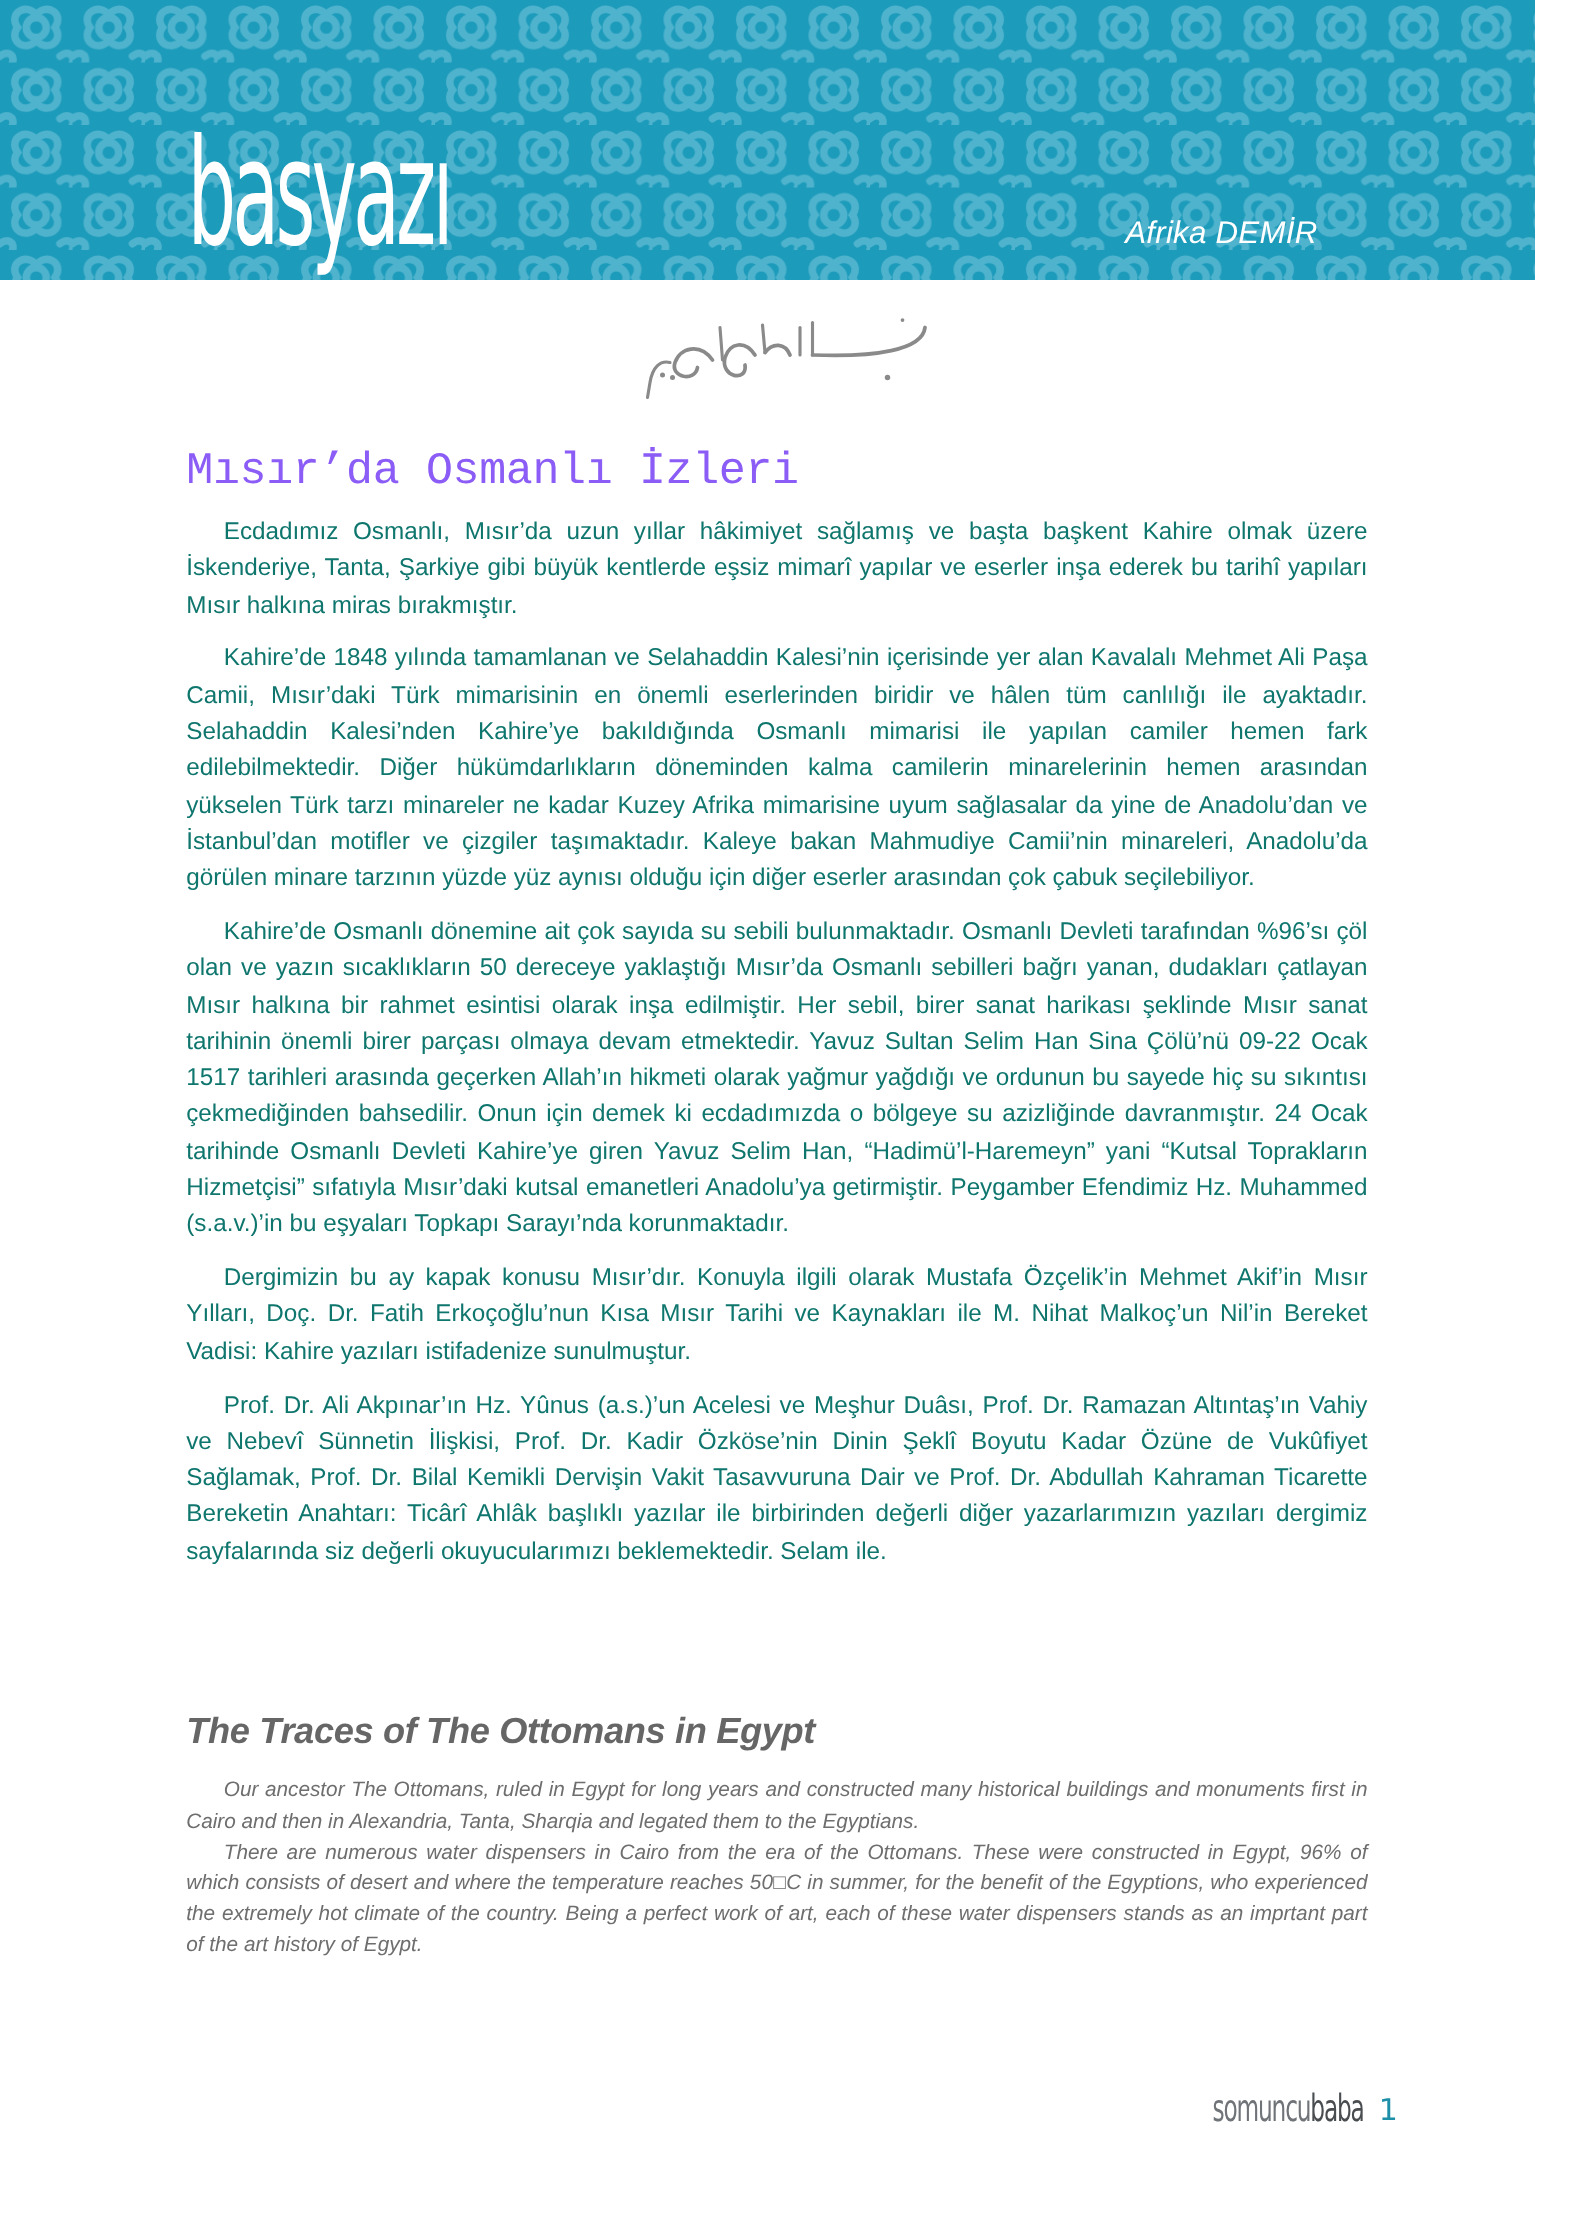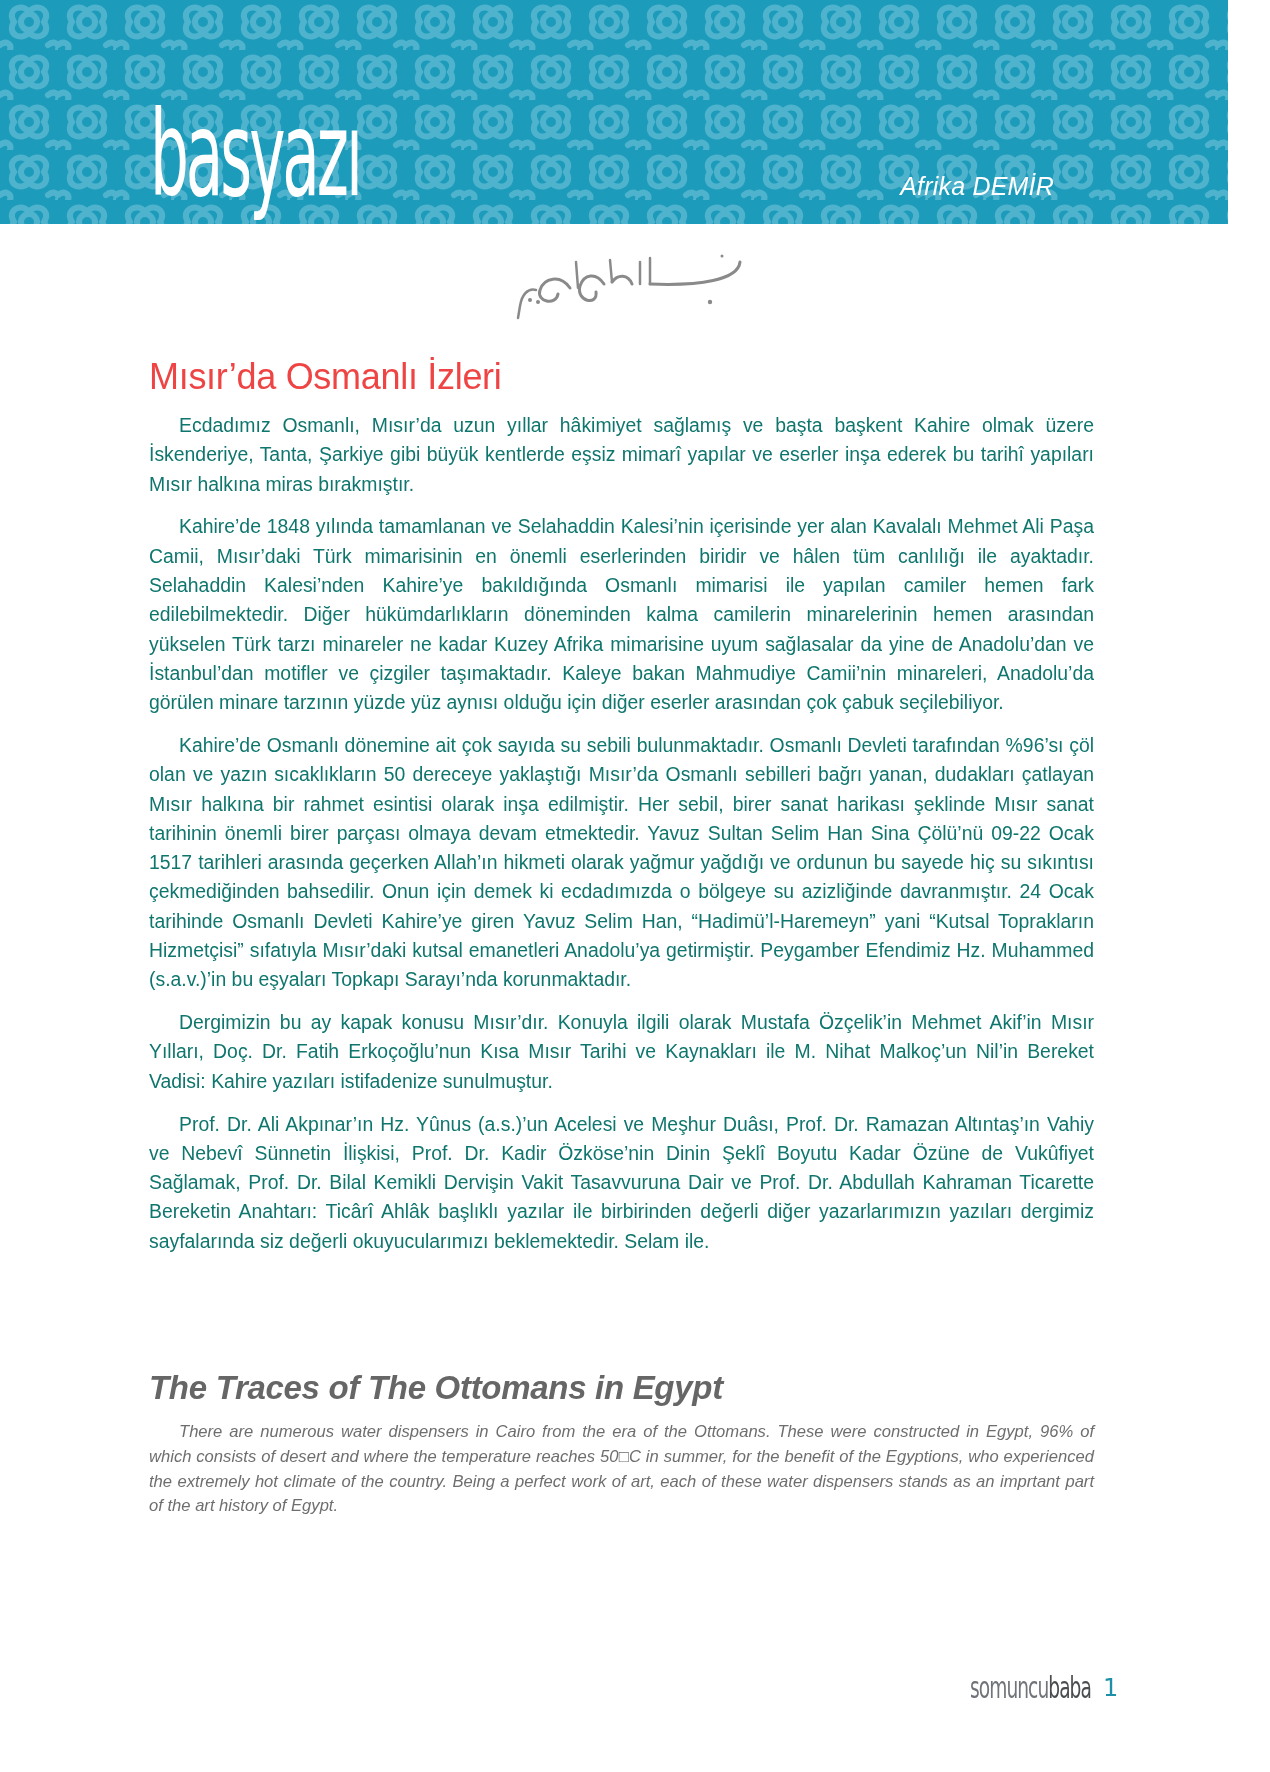--- a/index.html
+++ b/index.html
@@ -24,35 +24,35 @@
       position: absolute; right: 174px; top: 172px;
       font-family: "Liberation Sans", sans-serif;
       font-style: italic; font-size: 25px; color: #ffffff; letter-spacing: 0.2px;
     }
 
     .basmala {
       position: absolute; left: 500px; top: 244px; width: 250px; height: 80px;
     }
     .title-tr {
       position: absolute; left: 149px; top: 356px;
-      font-family: Liberation Sans, sans-serif;
-      font-size: 36px; color: #ef4444; font-weight: normal; letter-spacing: -0.3px;
+      font-family: Liberation Mono, monospace;
+      font-size: 36px; color: #8b5cf6; font-weight: normal; letter-spacing: -0.3px;
     }
     .body-tr {
       position: absolute; left: 149px; top: 411px; width: 945px;
       font-family: "Liberation Sans", sans-serif;
       font-size: 19.4px; line-height: 29.3px; color: #0f766e;
       text-align: justify;
     }
     .body-tr p { text-indent: 30px; margin-bottom: 13.5px; }
 
     .title-en {
       position: absolute; left: 149px; top: 1369px;
       font-family: "Liberation Sans", sans-serif;
-      font-style: italic; font-size: 33px; color: #666666; letter-spacing: -0.3px;
+      font-style: italic; font-size: 29px; color: #666666; letter-spacing: -0.3px;
     }
     .body-en {
       position: absolute; left: 149px; top: 1420px; width: 945px;
       font-family: "Liberation Sans", sans-serif; font-style: italic;
       font-size: 16.6px; line-height: 24.8px; color: #6e6e6e;
       text-align: justify;
     }
     .body-en p { text-indent: 30px; }
 
     .footer {
@@ -115,19 +115,20 @@
 <div class="body-tr">
   <p>Ecdadımız Osmanlı, Mısır’da uzun yıllar hâkimiyet sağlamış ve başta başkent Kahire olmak üzere İskenderiye, Tanta, Şarkiye gibi büyük kentlerde eşsiz mimarî yapılar ve eserler inşa ederek bu tarihî yapıları Mısır halkına miras bırakmıştır.</p>
   <p>Kahire’de 1848 yılında tamamlanan ve Selahaddin Kalesi’nin içerisinde yer alan Kavalalı Mehmet Ali Paşa Camii, Mısır’daki Türk mimarisinin en önemli eserlerinden biridir ve hâlen tüm canlılığı ile ayaktadır. Selahaddin Kalesi’nden Kahire’ye bakıldığında Osmanlı mimarisi ile yapılan camiler hemen fark edilebilmektedir. Diğer hükümdarlıkların döneminden kalma camilerin minarelerinin hemen arasından yükselen Türk tarzı minareler ne kadar Kuzey Afrika mimarisine uyum sağlasalar da yine de Anadolu’dan ve İstanbul’dan motifler ve çizgiler taşımaktadır. Kaleye bakan Mahmudiye Camii’nin minareleri, Anadolu’da görülen minare tarzının yüzde yüz aynısı olduğu için diğer eserler arasından çok çabuk seçilebiliyor.</p>
   <p>Kahire’de Osmanlı dönemine ait çok sayıda su sebili bulunmaktadır. Osmanlı Devleti tarafından %96’sı çöl olan ve yazın sıcaklıkların 50 dereceye yaklaştığı Mısır’da Osmanlı sebilleri bağrı yanan, dudakları çatlayan Mısır halkına bir rahmet esintisi olarak inşa edilmiştir.  Her sebil,  birer sanat harikası şeklinde Mısır sanat tarihinin önemli birer parçası olmaya devam etmektedir. Yavuz Sultan Selim Han Sina Çölü’nü 09-22 Ocak 1517 tarihleri arasında geçerken Allah’ın hikmeti olarak yağmur yağdığı ve ordunun bu sayede hiç su sıkıntısı çekmediğinden bahsedilir. Onun için demek ki ecdadımızda o bölgeye su azizliğinde davranmıştır. 24 Ocak tarihinde Osmanlı Devleti Kahire’ye giren Yavuz Selim Han, “Hadimü’l-Haremeyn” yani “Kutsal Toprakların Hizmetçisi” sıfatıyla Mısır’daki kutsal emanetleri Anadolu’ya getirmiştir.  Peygamber Efendimiz Hz. Muhammed (s.a.v.)’in bu eşyaları Topkapı Sarayı’nda korunmaktadır.</p>
   <p>Dergimizin bu ay kapak konusu Mısır’dır. Konuyla ilgili olarak Mustafa Özçelik’in Mehmet Akif’in Mısır Yılları, Doç. Dr. Fatih Erkoçoğlu’nun Kısa Mısır Tarihi ve Kaynakları ile M. Nihat Malkoç’un Nil’in Bereket Vadisi: Kahire yazıları istifadenize sunulmuştur.</p>
   <p>Prof. Dr. Ali Akpınar’ın Hz. Yûnus (a.s.)’un Acelesi ve Meşhur Duâsı, Prof. Dr. Ramazan Altıntaş’ın Vahiy ve Nebevî Sünnetin İlişkisi, Prof. Dr. Kadir Özköse’nin Dinin Şeklî Boyutu Kadar Özüne de Vukûfiyet Sağlamak, Prof. Dr. Bilal Kemikli Dervişin Vakit Tasavvuruna Dair ve Prof. Dr. Abdullah Kahraman Ticarette Bereketin Anahtarı: Ticârî Ahlâk başlıklı yazılar ile birbirinden değerli diğer yazarlarımızın yazıları dergimiz sayfalarında siz değerli okuyucularımızı beklemektedir. Selam ile.</p>
 </div>
 
 <h2 class="title-en">The Traces of The Ottomans in Egypt</h2>
 <div class="body-en">
+  <p>Our ancestor The Ottomans, ruled in Egypt for long years and constructed many historical buildings and monuments first in Cairo and then in Alexandria, Tanta, Sharqia and legated them to the Egyptians.</p>
   <p>There are numerous water dispensers in Cairo from the era of the Ottomans. These were constructed in Egypt, 96% of which consists of desert and where the temperature reaches 50□C in summer, for the benefit of the Egyptions, who experienced the extremely hot climate of the country. Being a perfect work of art, each of these water dispensers stands as an imprtant part of the art history of Egypt.</p>
 </div>
 
 <div class="footer">
   <span class="brand"><span>somuncu</span><span class="bold">baba</span></span>
   <span class="page-num">1</span>
 </div>
 
 </body></html>

